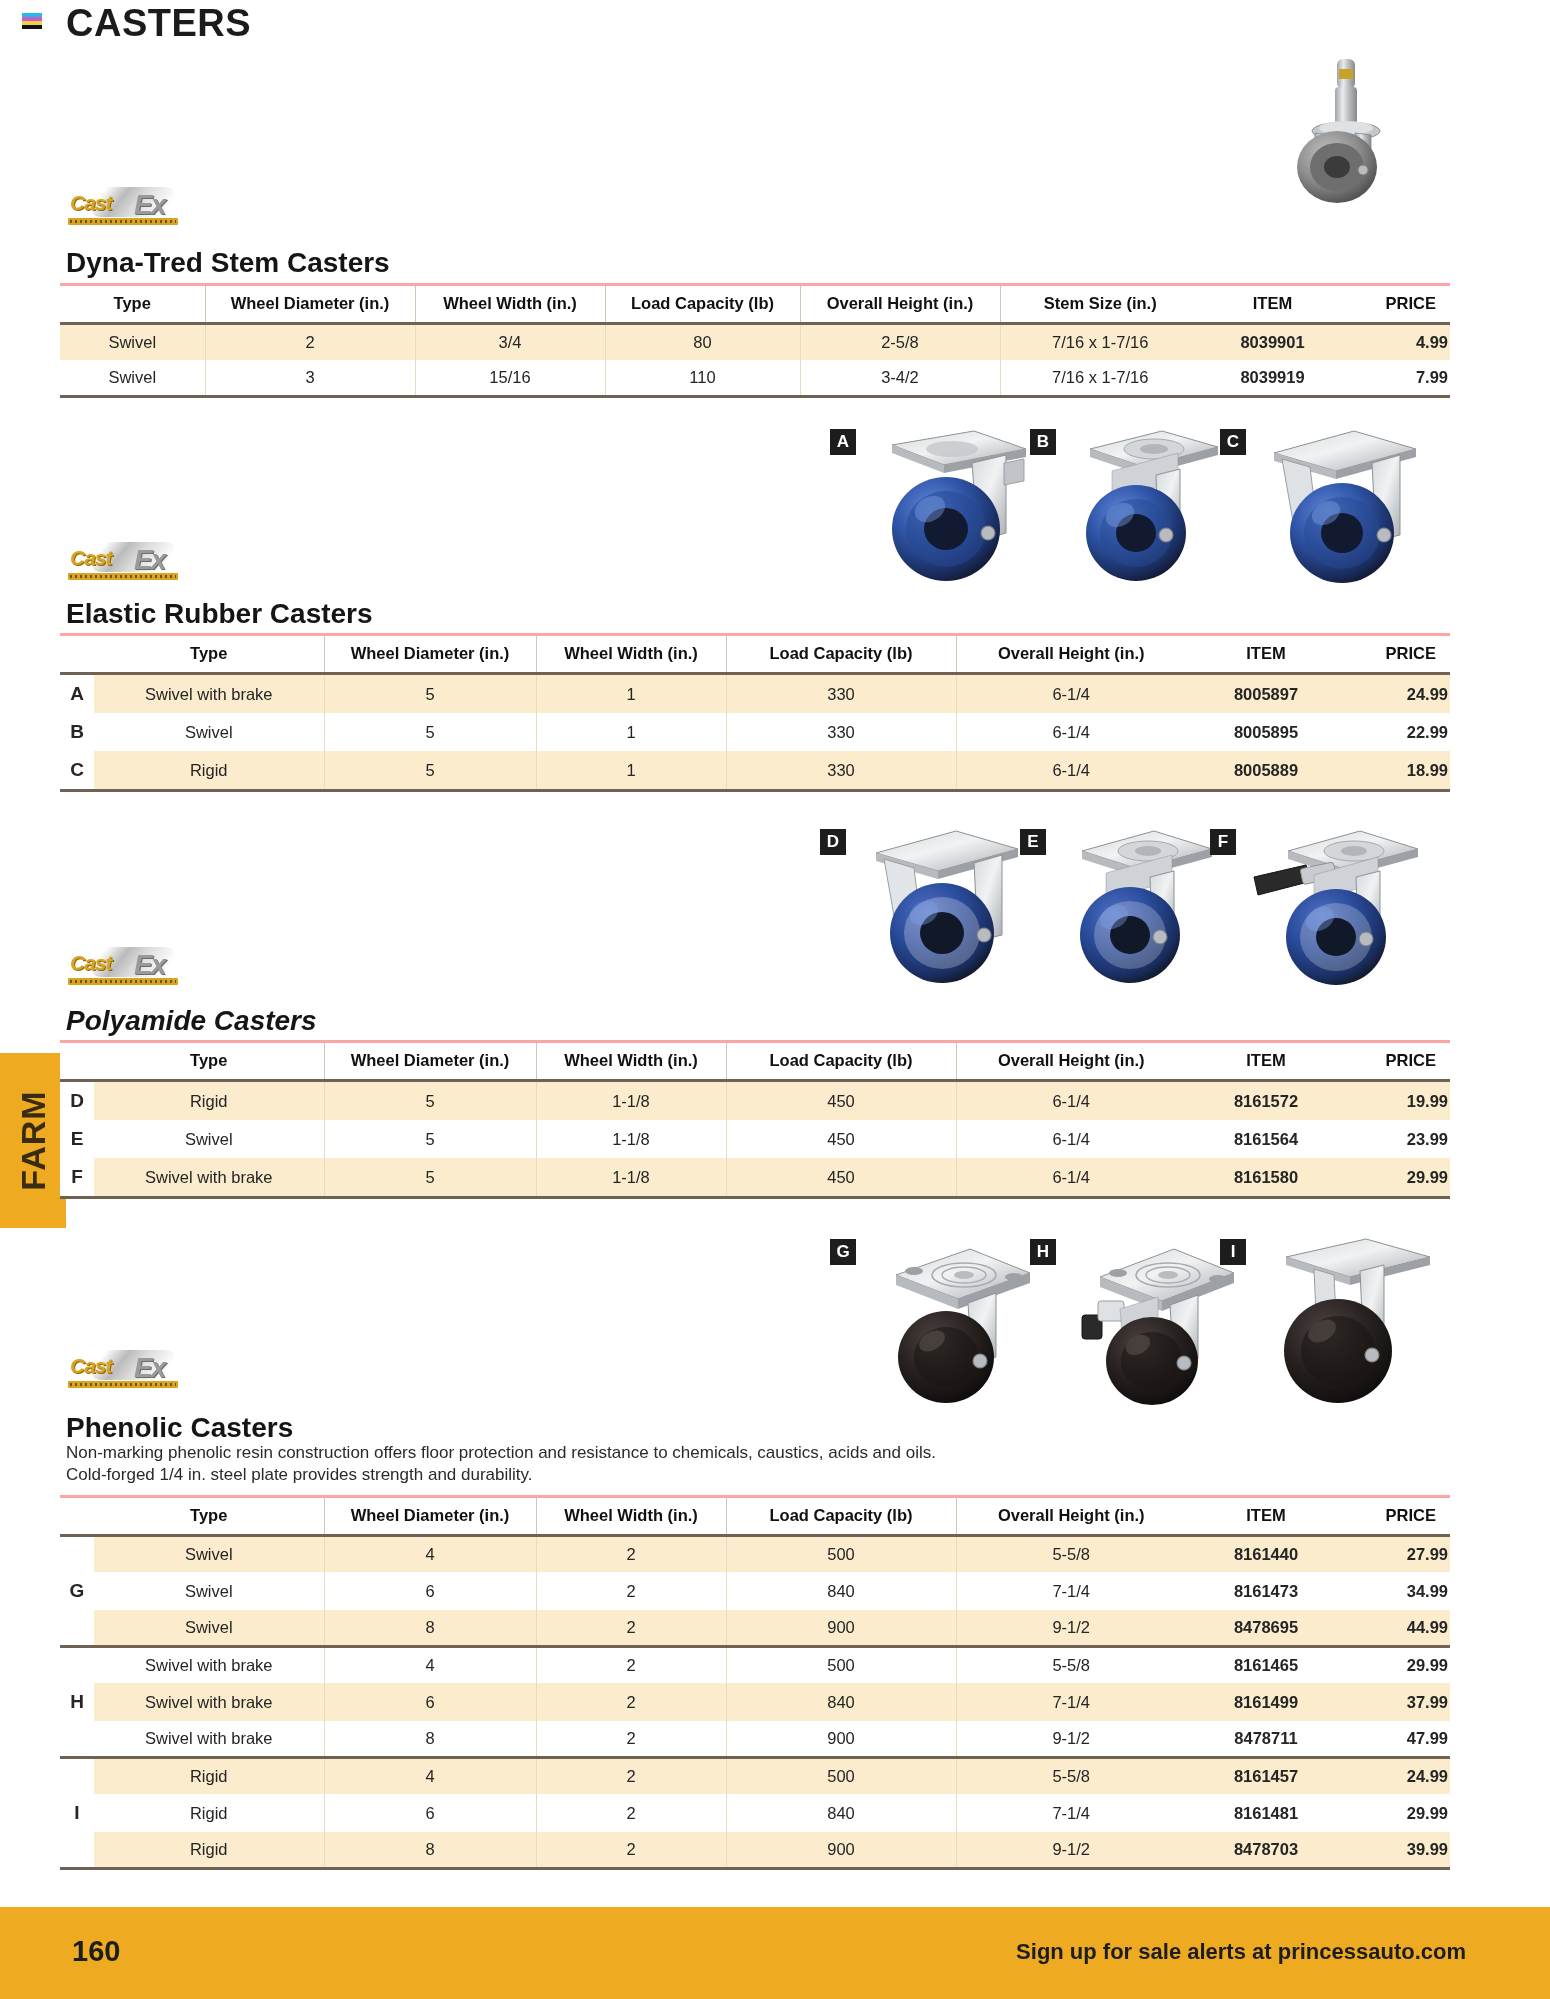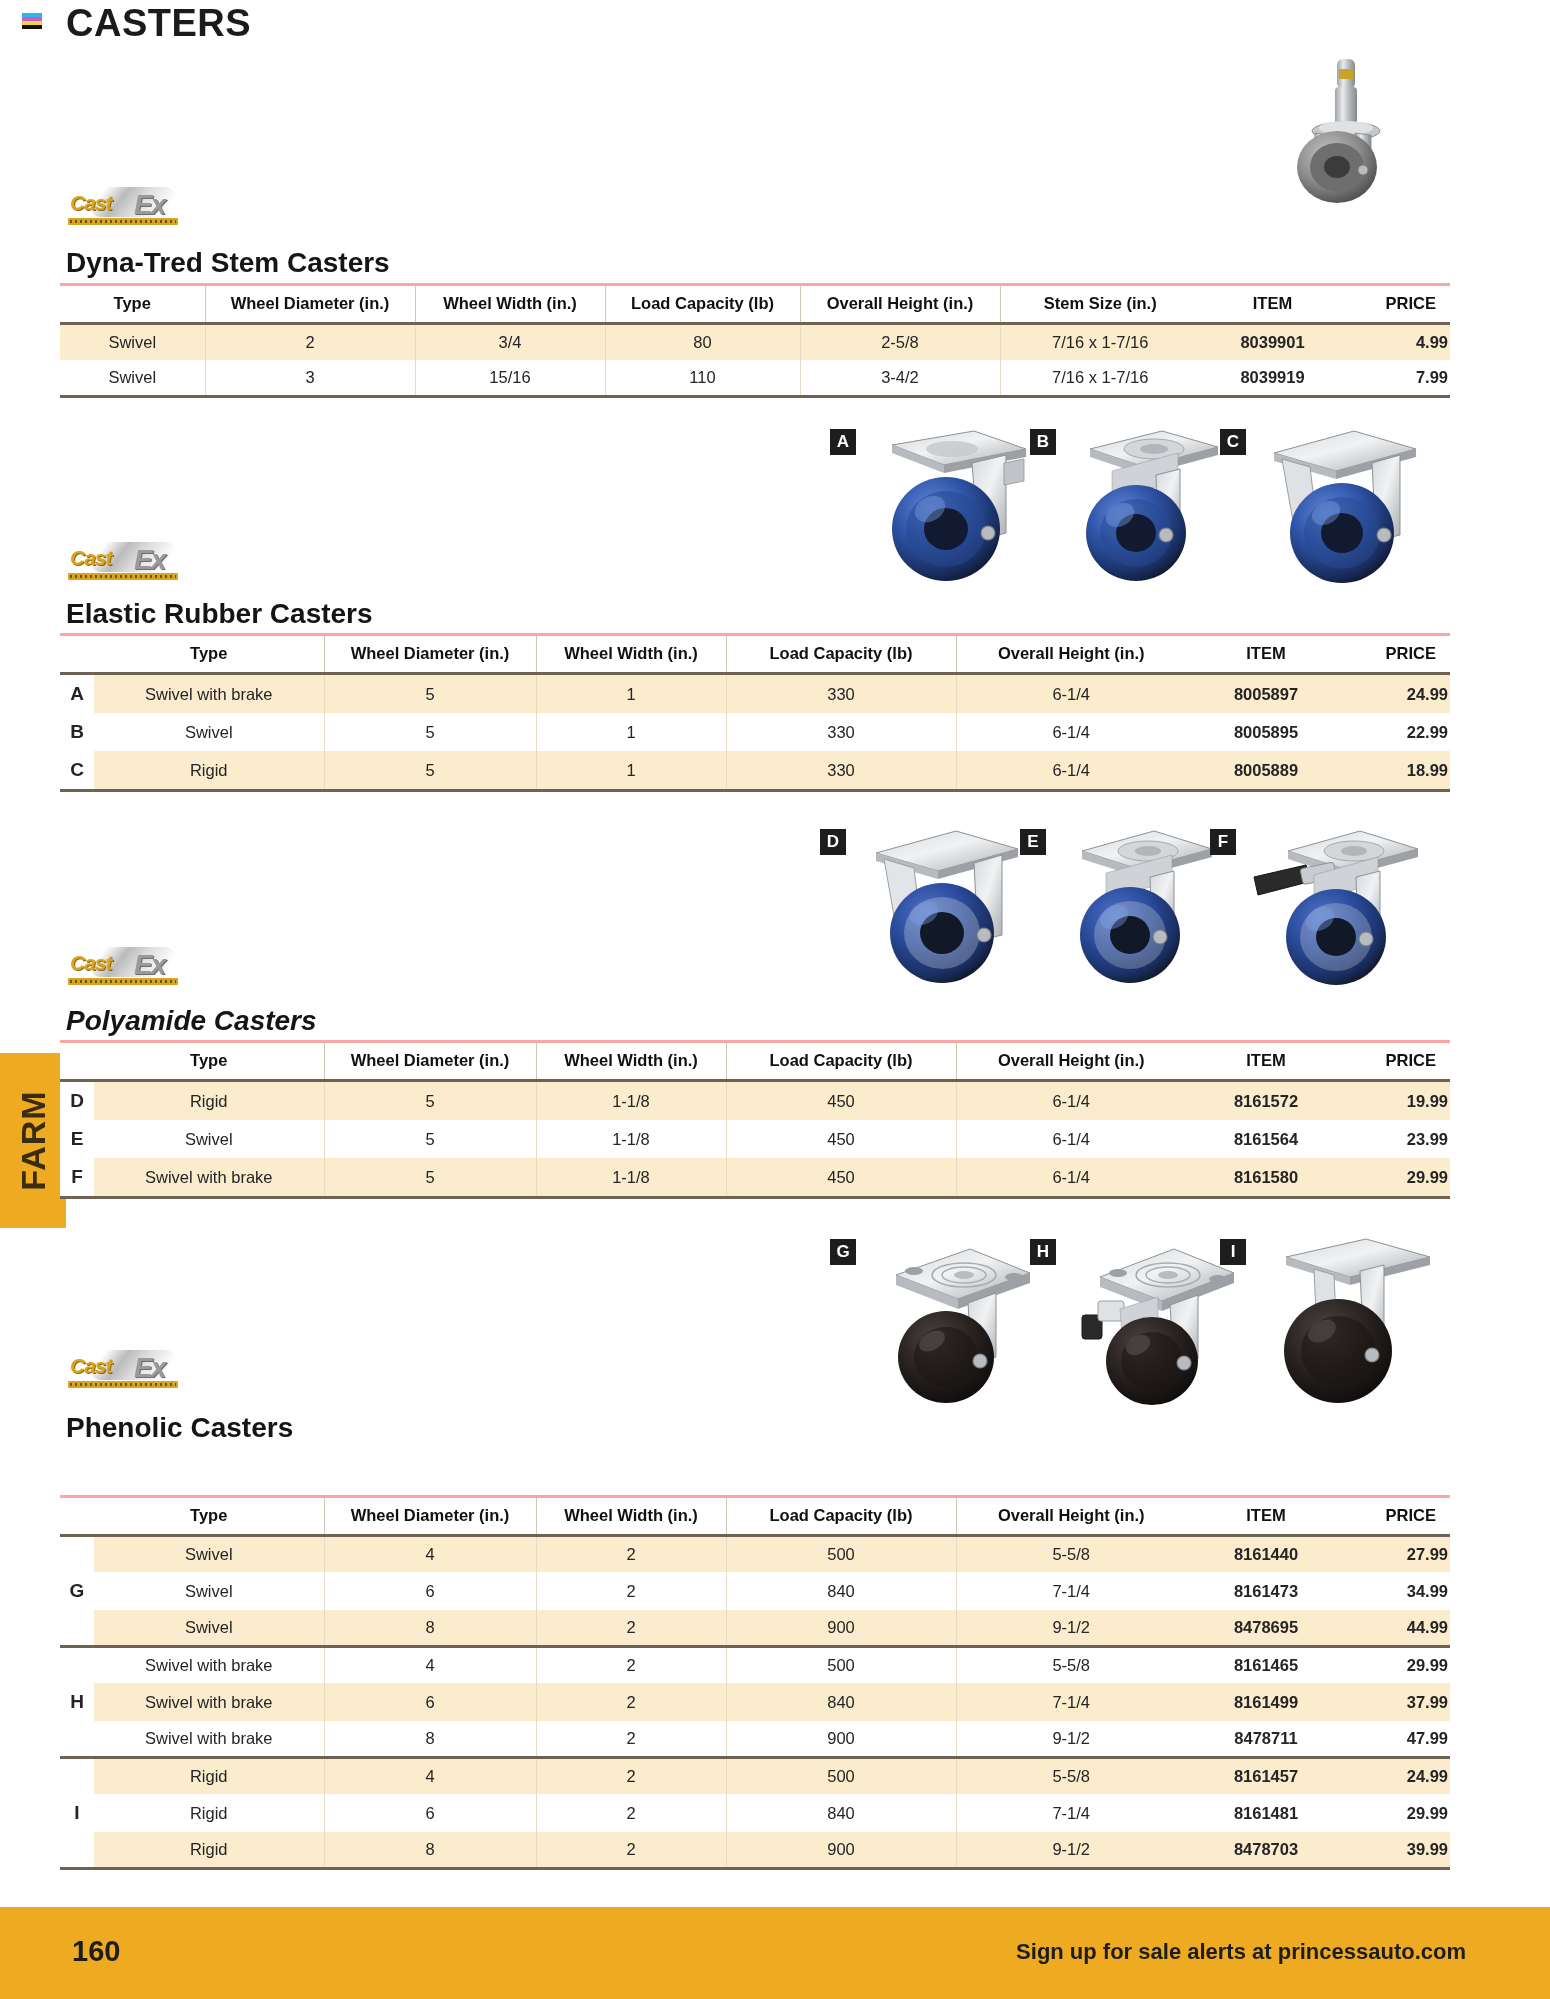--- a/index.html
+++ b/index.html
@@ -637,20 +637,21 @@
   <div class="castex" style="left:66px; top:1348px;">
     <div class="lg-wrap">
       <div class="lg-swoosh"></div>
       <div class="lg-cast">Cast</div>
       <div class="lg-ex">Ex</div>
       <div class="lg-bar"></div>
     </div>
   </div>
 
   <div class="sec-head" style="left:66px; top:1412px;">Phenolic Casters</div>
+  <div class="sec-desc" style="left:66px; top:1442px;">Non-marking phenolic resin construction offers floor protection and resistance to chemicals, caustics, acids and oils. Cold-forged 1/4 in. steel plate provides strength and durability.</div>
 
   <table class="spec" style="left:60px; top:1495px; width:1390px;">
     <colgroup>
       <col style="width:34px">
         <col style="width:230px">
         <col style="width:212px">
         <col style="width:190px">
       <col style="width:230px">
         <col style="width:230px">
         <col style="width:160px">

